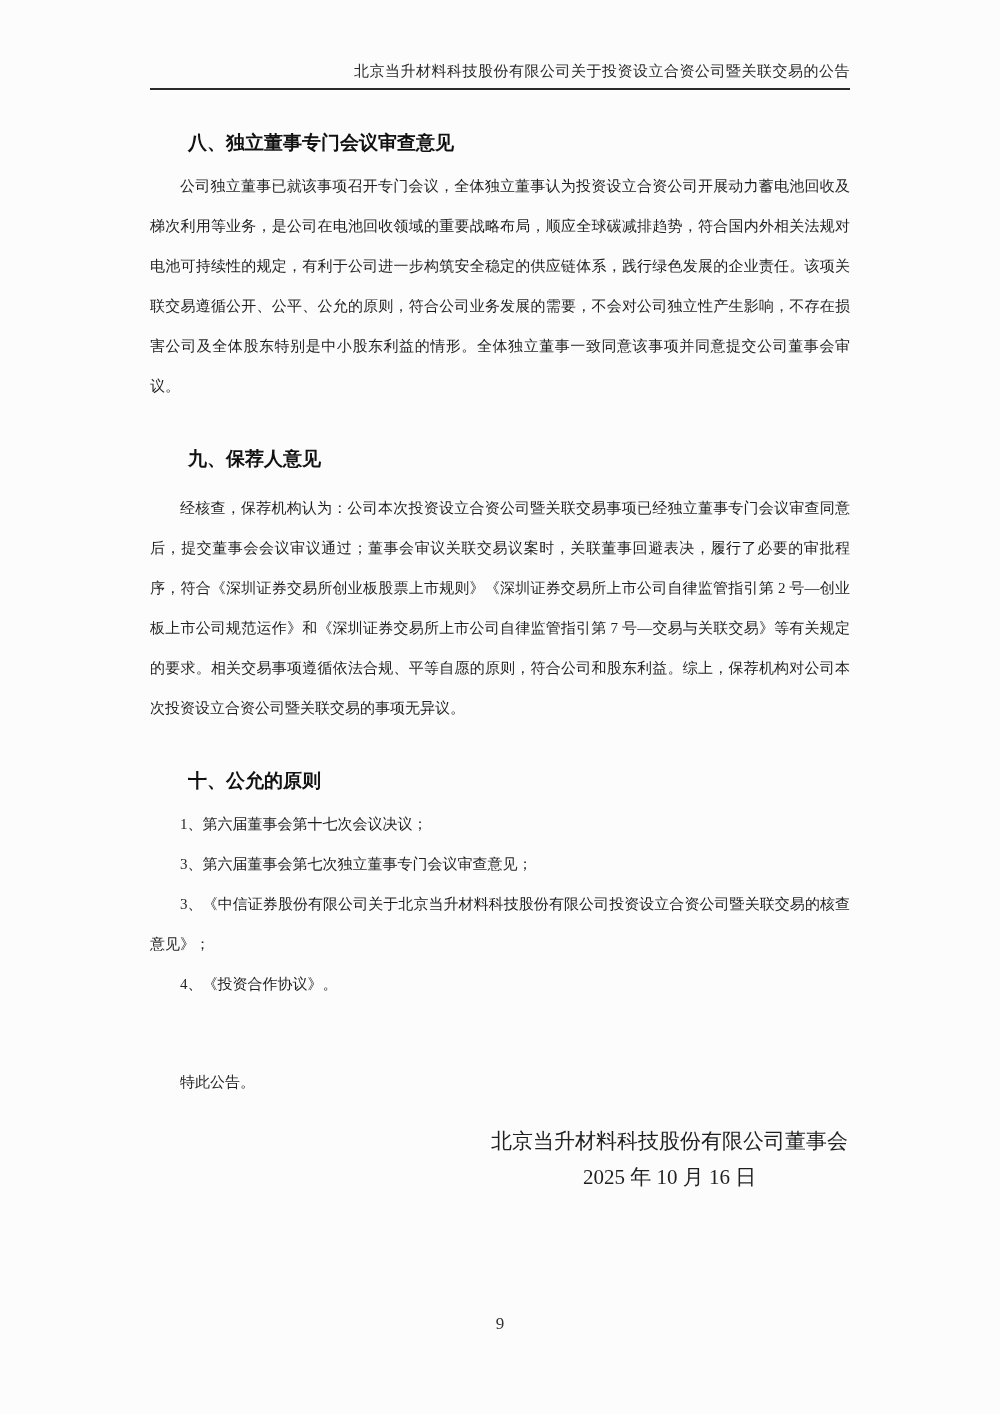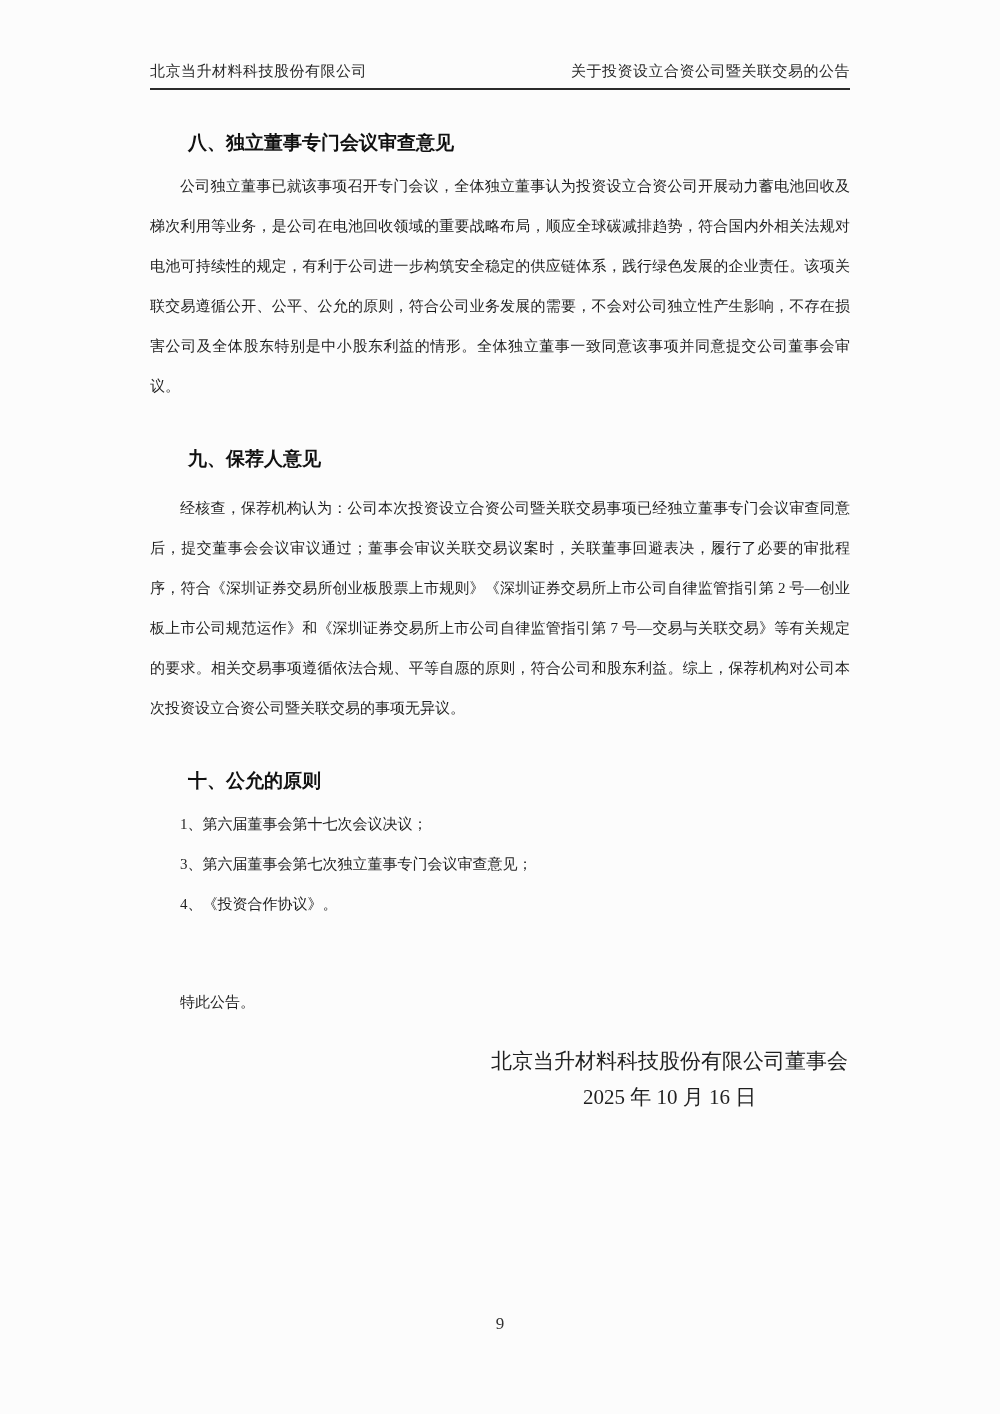--- a/index.html
+++ b/index.html
@@ -13,21 +13,21 @@
     height: 1414px;
     margin: 0 auto;
     background: #fcfcfc;
     color: #1f1f1f;
     box-sizing: border-box;
     padding: 62px 150px 0 150px;
     overflow: hidden;
   }
   .doc-header {
     display: flex;
-    justify-content: space-between;
+    justify-content: flex-end;
     align-items: flex-end;
     font-size: 15px;
     letter-spacing: 0.5px;
     color: #2a2a2a;
     padding-bottom: 7px;
     border-bottom: 2px solid #2b2b2b;
   }
   .sec-title {
     margin: 38px 0 0 0;
     font-family: "Liberation Sans", "DejaVu Sans", sans-serif;
@@ -84,20 +84,21 @@
 
     <h2 class="sec-title">八、独立董事专门会议审查意见</h2>
     <p class="para">公司独立董事已就该事项召开专门会议，全体独立董事认为投资设立合资公司开展动力蓄电池回收及梯次利用等业务，是公司在电池回收领域的重要战略布局，顺应全球碳减排趋势，符合国内外相关法规对电池可持续性的规定，有利于公司进一步构筑安全稳定的供应链体系，践行绿色发展的企业责任。该项关联交易遵循公开、公平、公允的原则，符合公司业务发展的需要，不会对公司独立性产生影响，不存在损害公司及全体股东特别是中小股东利益的情形。全体独立董事一致同意该事项并同意提交公司董事会审议。</p>
 
     <h2 class="sec-title">九、保荐人意见</h2>
     <p class="para sec-gap">经核查，保荐机构认为：公司本次投资设立合资公司暨关联交易事项已经独立董事专门会议审查同意后，提交董事会会议审议通过；董事会审议关联交易议案时，关联董事回避表决，履行了必要的审批程序，符合《深圳证券交易所创业板股票上市规则》《深圳证券交易所上市公司自律监管指引第 2 号—创业板上市公司规范运作》和《深圳证券交易所上市公司自律监管指引第 7 号—交易与关联交易》等有关规定的要求。相关交易事项遵循依法合规、平等自愿的原则，符合公司和股东利益。综上，保荐机构对公司本次投资设立合资公司暨关联交易的事项无异议。</p>
 
     <h2 class="sec-title">十、公允的原则</h2>
     <p class="para">1、第六届董事会第十七次会议决议；</p>
     <p class="para list-item">3、第六届董事会第七次独立董事专门会议审查意见；</p>
+    <p class="para list-item">3、《中信证券股份有限公司关于北京当升材料科技股份有限公司投资设立合资公司暨关联交易的核查意见》；</p>
     <p class="para list-item">4、《投资合作协议》。</p>
 
     <p class="para closing-notice">特此公告。</p>
 
     <div class="signature">
       <div>北京当升材料科技股份有限公司董事会</div>
       <div>2025 年 10 月 16 日</div>
     </div>
 
   </main>

